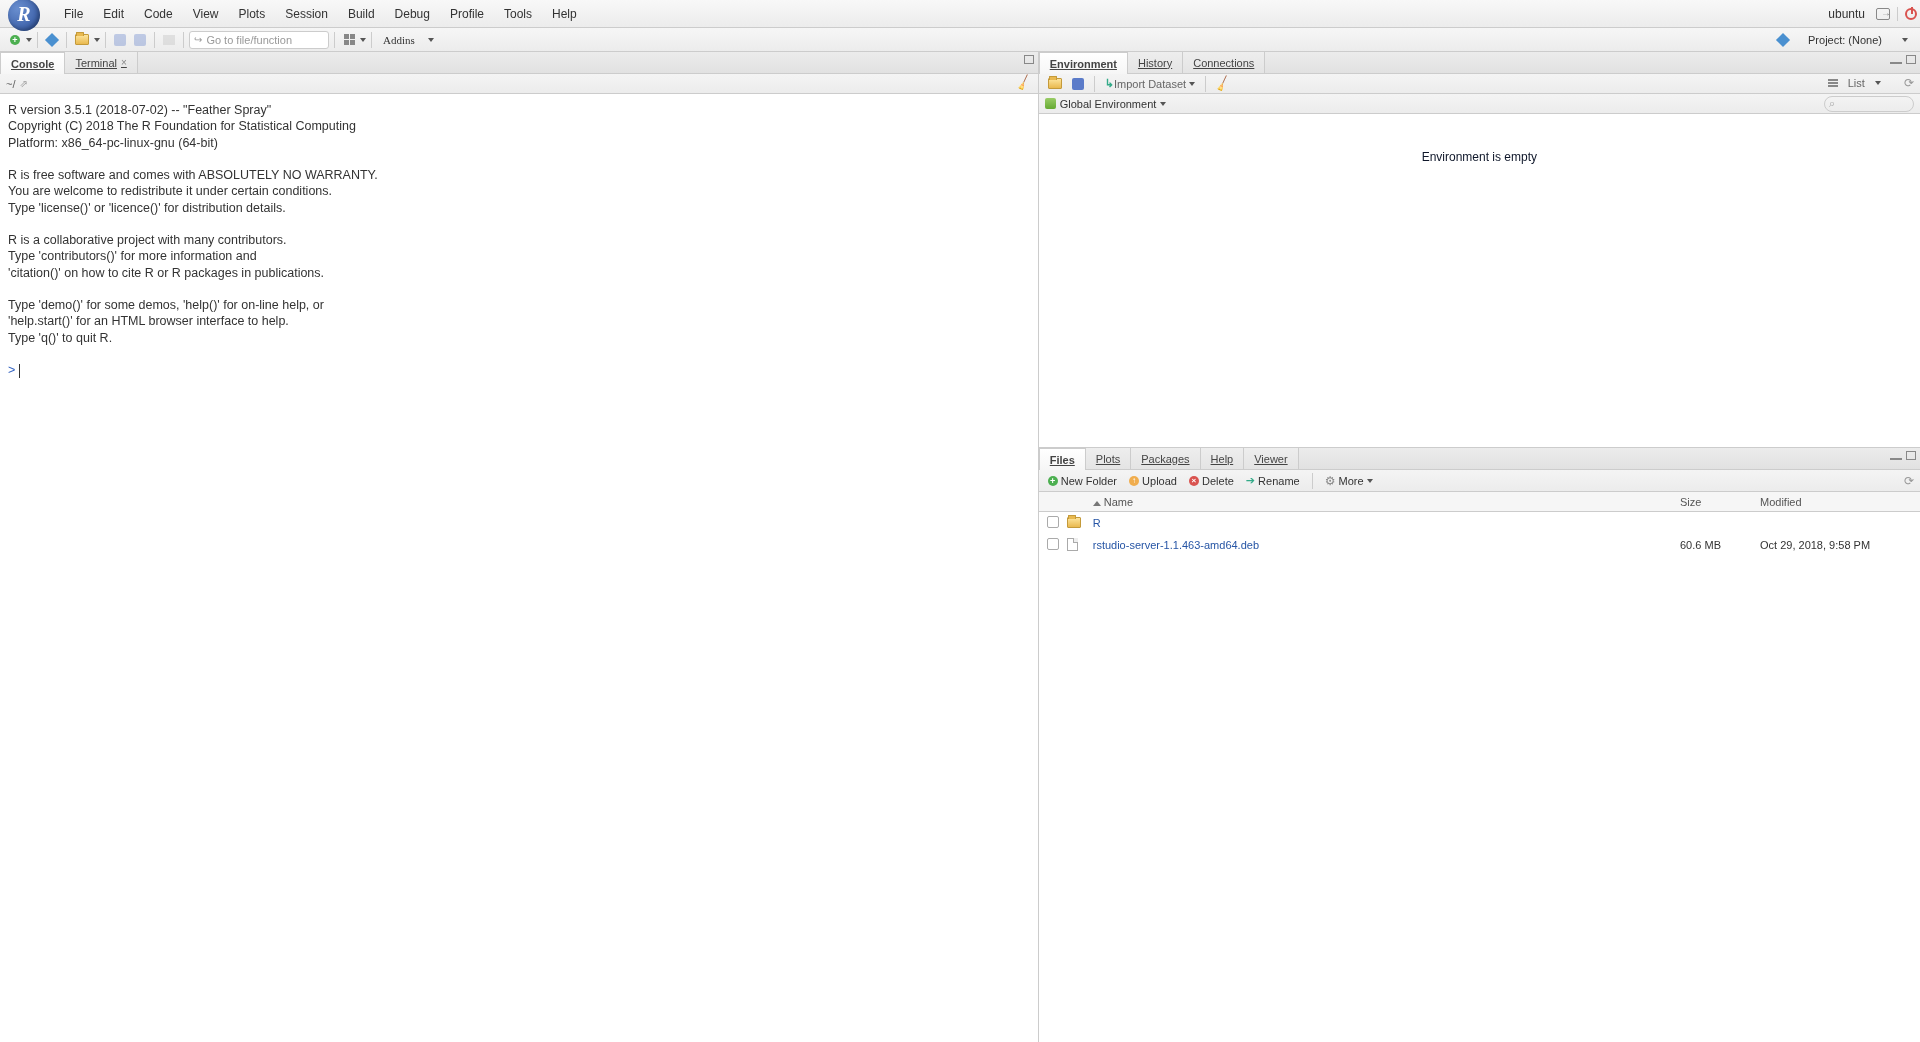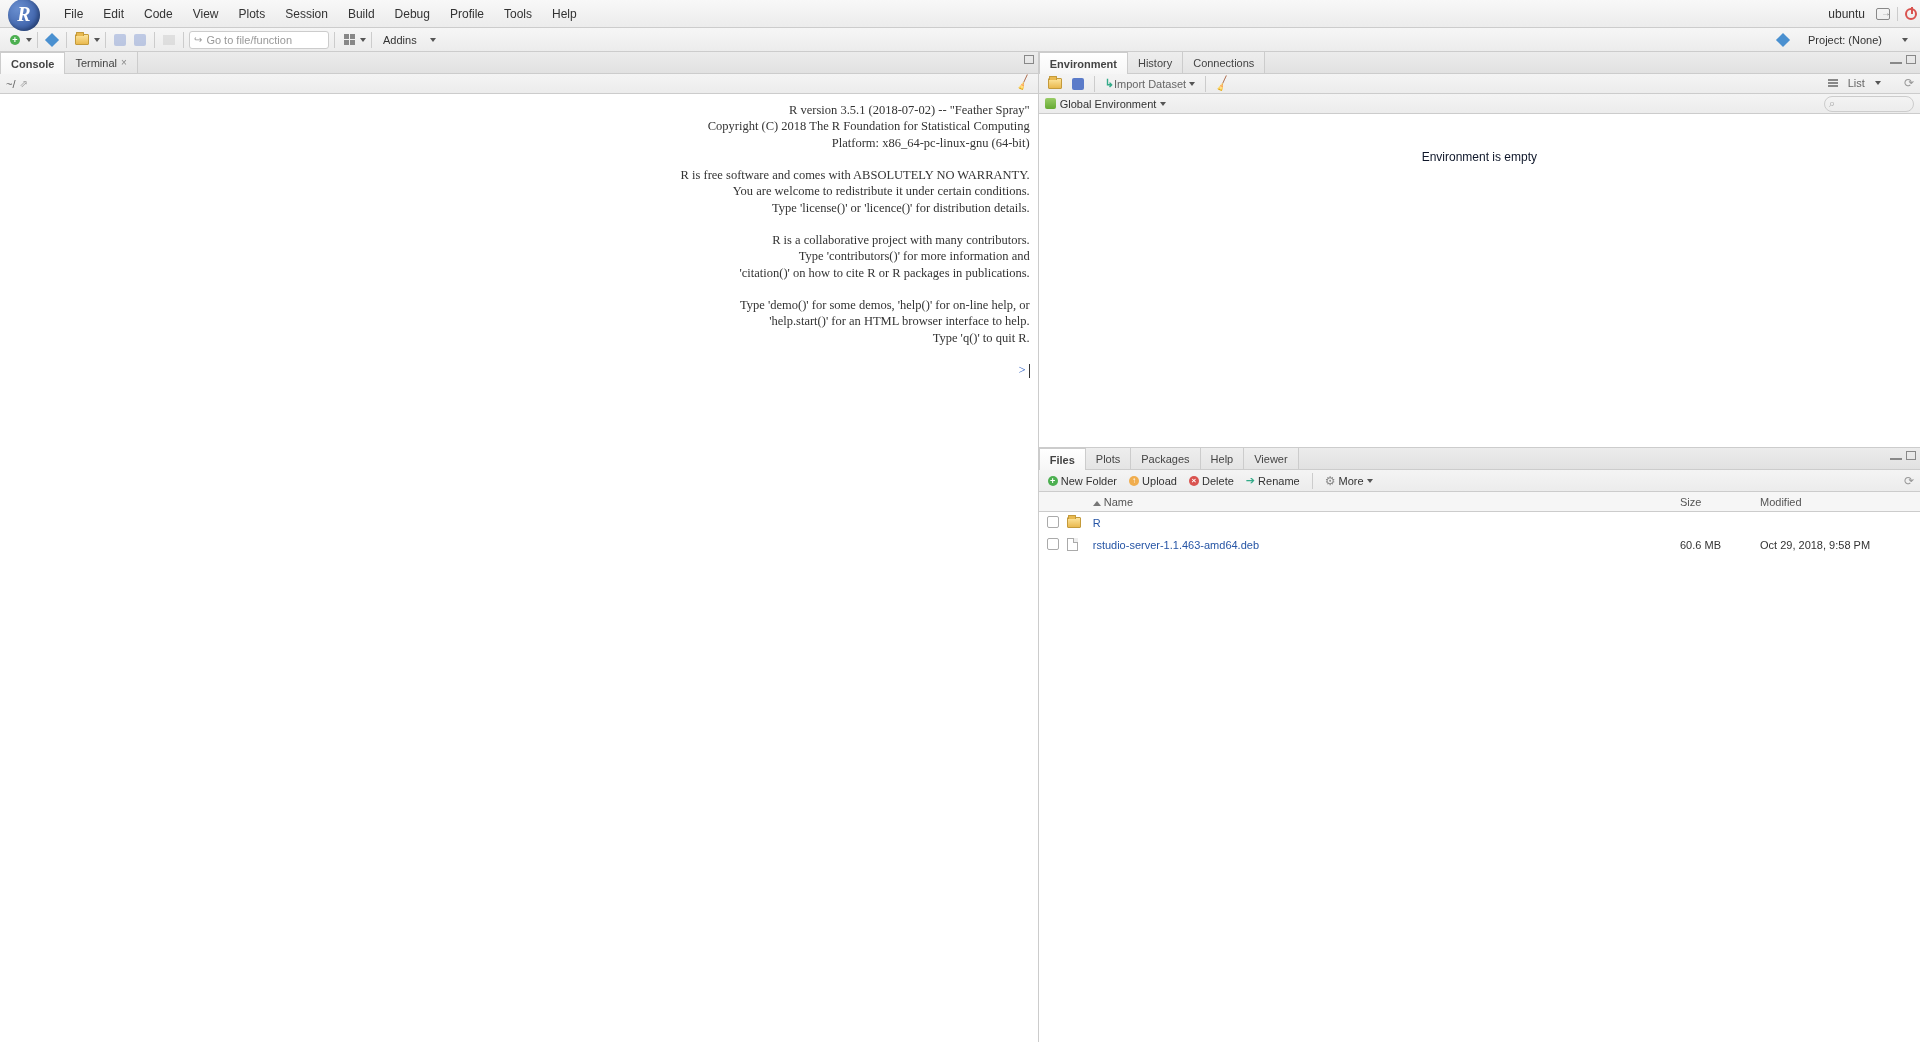--- a/index.html
+++ b/index.html
@@ -11,35 +11,35 @@
   .menubar .user { padding: 0 8px; color: #333; }
   .menubar .sep { width: 1px; height: 14px; background: #ccc; margin: 0 4px; }
   .power-icon { width: 12px; height: 12px; border: 2px solid #d9534f; border-radius: 50%; position: relative; }
   .power-icon::after { content: ""; position: absolute; top: -3px; left: 4px; width: 2px; height: 7px; background: #d9534f; }
   .signout-icon { width: 14px; height: 12px; border: 1px solid #888; border-radius: 2px; position: relative; }
   .signout-icon::after { content: "→"; position: absolute; right: -2px; top: -2px; font-size: 10px; color: #888; }
   .toolbar { height: 24px; background: linear-gradient(#f6f6f6,#ececec); border-bottom: 1px solid #ccc; display: flex; align-items: center; padding: 0 6px; gap: 2px; }
   .tb-btn { height: 18px; min-width: 18px; display: flex; align-items: center; justify-content: center; padding: 0 3px; border-radius: 2px; }
   .tb-sep { width: 1px; height: 16px; background: #ccc; margin: 0 3px; }
   .goto-box { height: 18px; width: 140px; border: 1px solid #ccc; border-radius: 3px; background: #fff; display: flex; align-items: center; padding: 0 4px; font-size: 11px; color: #999; gap: 4px; }
-  .addins { font-size: 11px; color: #333; padding: 0 6px; display: flex; align-items: center; gap: 13px; }
+  .addins { font-size: 11px; color: #333; padding: 0 6px; display: flex; align-items: center; gap: 13px; font-family: Liberation Serif, serif; }
   .caret { display: inline-block; width: 0; height: 0; border-left: 3px solid transparent; border-right: 3px solid transparent; border-top: 4px solid #555; vertical-align: middle; }
   .project-box { margin-left: auto; font-size: 11px; color: #333; display: flex; align-items: center; gap: 20px; padding-right: 6px; }
   .cube { width: 10px; height: 10px; background: #4a90d0; transform: rotate(45deg); }
   .workspace { display: flex; height: calc(100% - 52px); }
   .pane-left { width: 54.1%; display: flex; flex-direction: column; border-right: 1px solid #ccc; }
   .pane-right { flex: 1; display: flex; flex-direction: column; }
   .tabs { height: 22px; background: linear-gradient(#ececec,#e1e1e1); border-bottom: 1px solid #ccc; display: flex; align-items: flex-end; position: relative; }
-  .tab { height: 21px; padding: 0 10px; display: flex; align-items: center; font-size: 11px; color: #444; border-right: 1px solid #ccc; background: linear-gradient(#eee,#e4e4e4); position: relative; }
+  .tab { height: 21px; padding: 0 10px; display: flex; align-items: center; font-size: 11px; color: #444; border-right: 1px solid #ccc; background: linear-gradient(#eee,#e4e4e4); position: relative; text-decoration: underline; }
   .tab.active { background: linear-gradient(#fff,#f6f6f6); font-weight: bold; border-top: 1px solid #ccc; border-left: 1px solid #ccc; margin-bottom: -1px; height: 22px; }
   .tab .close { font-size: 10px; color: #888; margin-left: 4px; }
   .tabs .win-icons { position: absolute; right: 4px; top: 3px; display: flex; gap: 4px; }
   .win-min { width: 12px; height: 4px; border: none; border-bottom: 2px solid #888; margin-top: 5px; }
   .subbar { height: 20px; background: linear-gradient(#f4f4f4,#ececec); border-bottom: 1px solid #ccc; display: flex; align-items: center; padding: 0 6px; font-size: 11px; color: #666; gap: 4px; position: relative; }
-  .console-body { flex: 1; overflow: auto; padding: 8px 8px; font-family: Liberation Serif, serif; font-size: 12.5px; line-height: 1.3; color: #333; white-space: pre; text-align: right; }
+  .console-body { flex: 1; overflow: auto; padding: 8px 8px; font-family: Liberation Sans, sans-serif; font-size: 12.5px; line-height: 1.3; color: #333; white-space: pre; }
   .prompt { color: #3060c0; }
   .cursor { display: inline-block; width: 1px; height: 14px; background: #333; vertical-align: middle; }
   .pane-env { flex: 0 0 40%; display: flex; flex-direction: column; border-bottom: 1px solid #ccc; justify-content: space-between; }
   .pane-files { flex: 1; display: flex; flex-direction: column; }
   .env-toolbar2 { height: 20px; background: linear-gradient(#f4f4f4,#ececec); border-bottom: 1px solid #ccc; display: flex; align-items: center; padding: 0 6px; gap: 4px; font-size: 11px; }
   .env-empty { flex: 1; display: flex; align-items: flex-start; justify-content: center; padding-top: 36px; color: #0f172a; font-size: 12px; }
   .search-box { margin-left: auto; width: 90px; height: 16px; border: 1px solid #ccc; border-radius: 8px; display: flex; align-items: center; padding: 0 4px; }
   .files-toolbar { height: 22px; background: linear-gradient(#f4f4f4,#ececec); border-bottom: 1px solid #ccc; display: flex; align-items: center; padding: 0 6px; gap: 6px; font-size: 11px; }
   .files-crumb { height: 18px; border-bottom: 1px solid #ccc; display: flex; align-items: center; padding: 0 6px; font-size: 11px; gap: 4px; background: #f6f6f6; position: relative; }
   .files-header { height: 20px; border-bottom: 1px solid #ccc; display: flex; align-items: center; font-size: 11px; color: #555; background: #f6f6f6; }

